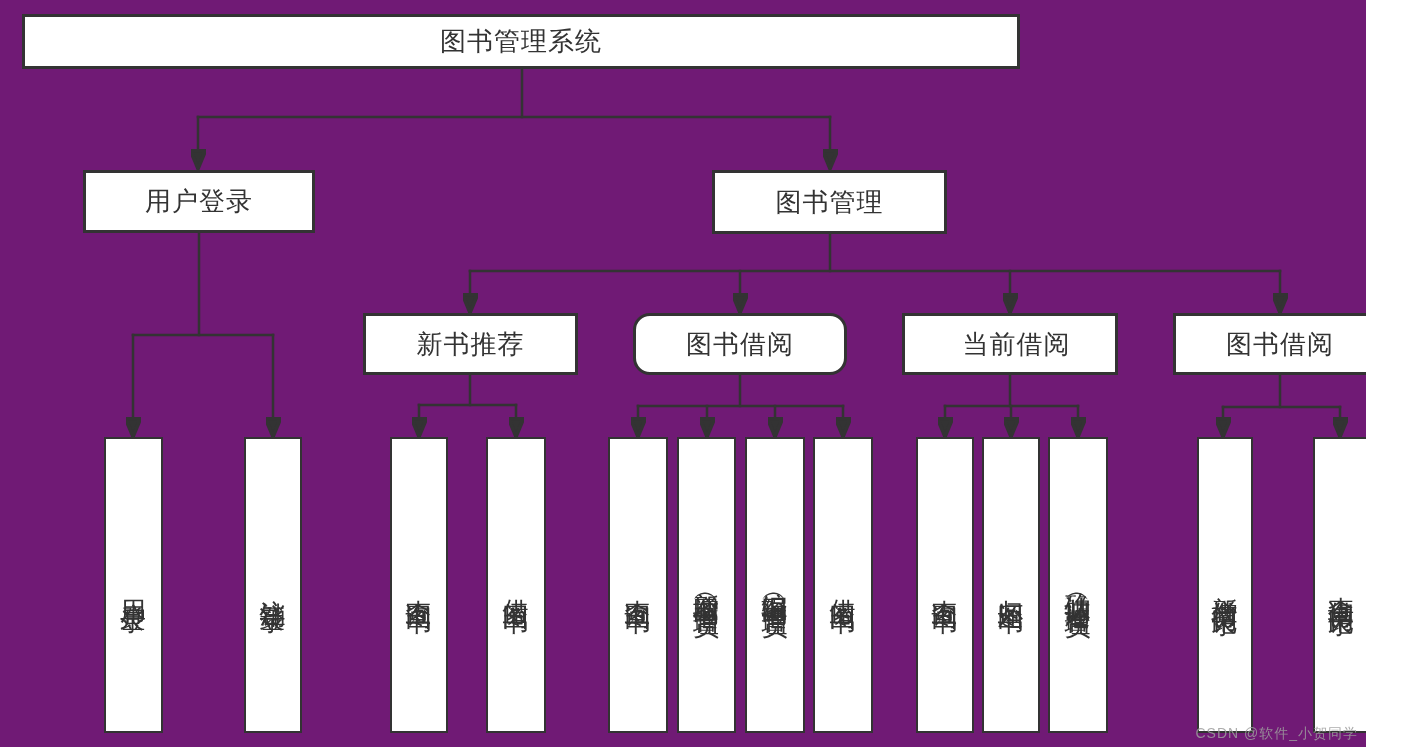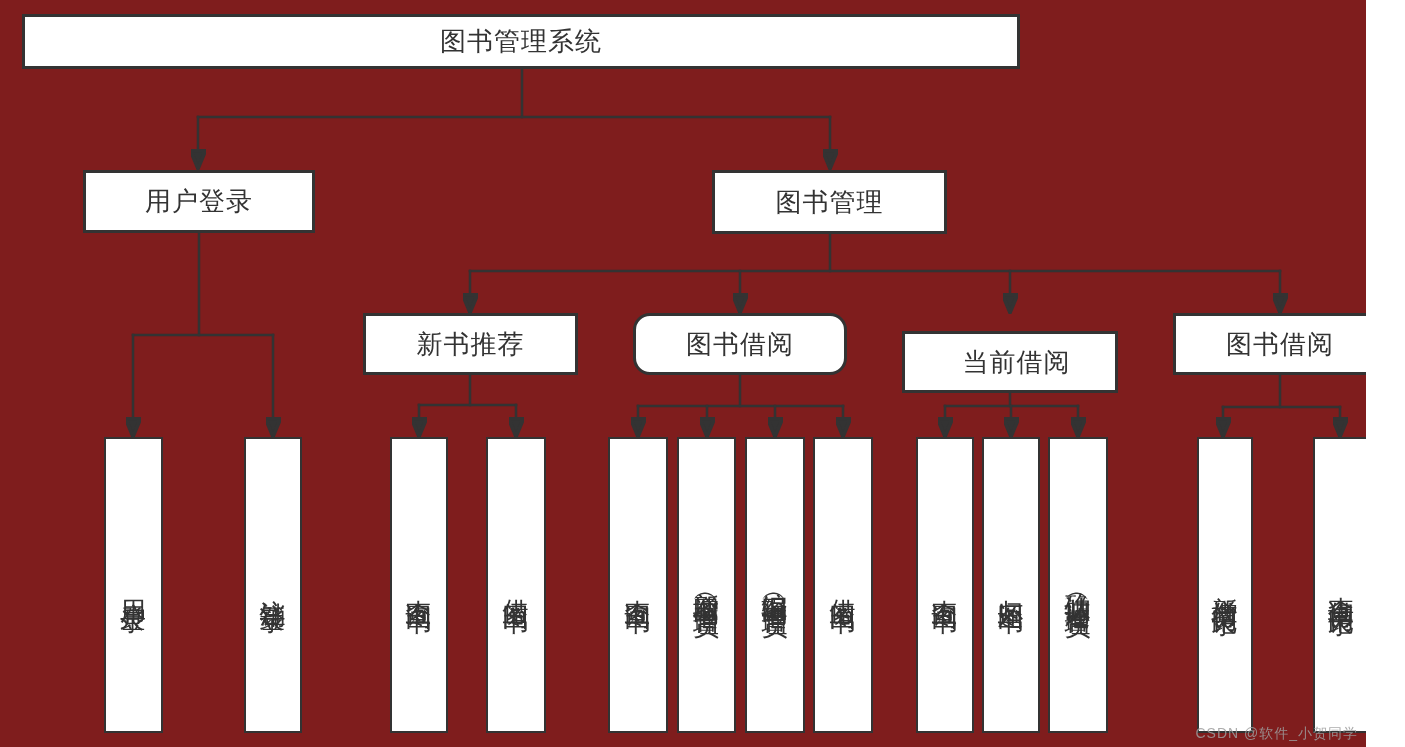--- a/index.html
+++ b/index.html
@@ -1,19 +1,19 @@
 <!DOCTYPE html>
 <html><head>
 <meta charset="utf-8">
 <style>
   html,body{margin:0;padding:0;background:#ffffff;}
   .canvas{
     position:relative;
     width:1366px;height:747px;
-    background:#7f1d1d;
+    background:#701a75;
     font-family:"Liberation Sans","DejaVu Sans",sans-serif;
     overflow:hidden;
   }
   svg.wires{position:absolute;left:0;top:0;z-index:0;}
   svg.wires path{stroke:#333333;stroke-width:2.5;fill:none;stroke-linecap:square;}
   svg.wires .arrowhead{fill:#333333;}
 
   .box{
     position:absolute;
     box-sizing:border-box;
@@ -35,21 +35,21 @@
   }
 
   
   #n-root{left:22px;top:14px;width:998px;height:55px;}
   
   #n-user-login{left:83px;top:170px;width:232px;height:63px;}
   #n-book-mgmt{left:712px;top:170px;width:235px;height:64px;font-family:Liberation Serif, serif;}
   
   #n-new-book{left:363px;top:313px;width:215px;height:62px;}
   #n-book-borrow{left:633px;top:313px;width:214px;height:62px;border-radius:17px;}
-  #n-current-borrow{left:902px;top:331px;width:216px;height:62px;padding-left:13px;}
+  #n-current-borrow{left:902px;top:313px;width:216px;height:62px;padding-left:13px;}
   #n-borrow-records{left:1173px;top:313px;width:214px;height:62px;}
   
   #l-user-login{left:104px;width:59px;}
   #l-logout{left:244px;width:58px;}
   #l-query-a{left:390px;width:58px;}
   #l-borrow-a{left:486px;width:60px;}
   #l-query-b{left:608px;width:60px;}
   #l-add-book{left:677px;width:59px;}
   #l-edit-book{left:745px;width:60px;}
   #l-borrow-b{left:813px;width:60px;}

